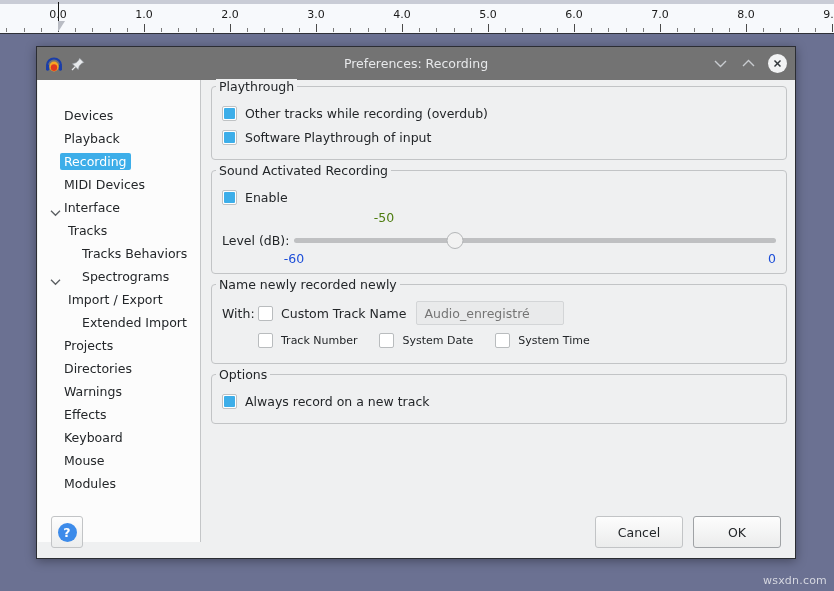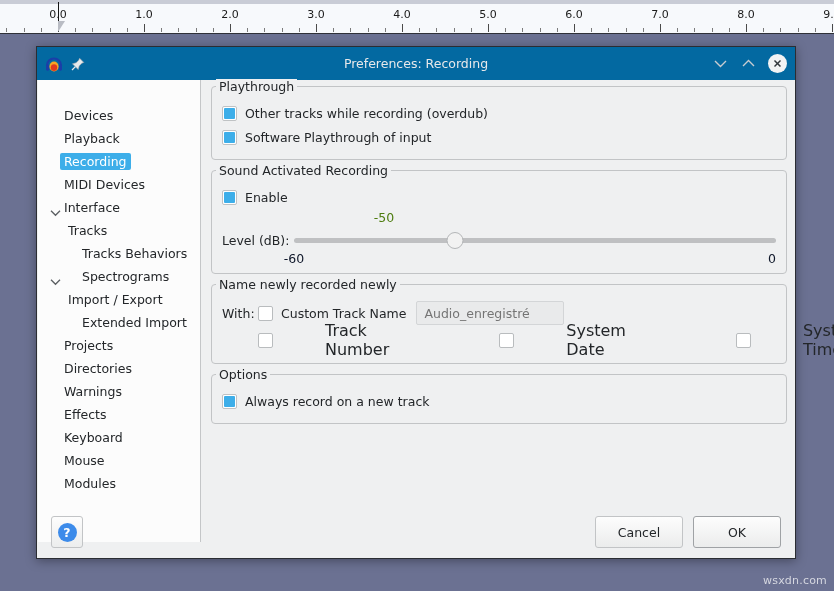--- a/index.html
+++ b/index.html
@@ -80,21 +80,21 @@
     left: 36px; top: 46px;
     width: 760px; height: 513px;
     background: #eff0f1;
     border: 1px solid #2b2d33;
     box-sizing: border-box;
     box-shadow: 0 2px 10px rgba(0,0,0,0.35);
   }
   .titlebar {
     position: relative;
     height: 33px;
-    background: #0369a1;
+    background: #737373;
     display: flex;
     align-items: center;
     padding: 0 8px;
     box-sizing: border-box;
   }
   .titlebar-left {
     display: flex;
     align-items: center;
     gap: 8px;
     width: 70px;
@@ -272,42 +272,41 @@
     background: #f2f2f2;
     border: 1px solid #b4b6b8;
     box-sizing: border-box;
     transform: translateX(-50%);
     cursor: pointer;
   }
   .slider-ends {
     position: relative;
     height: 18px;
     font-size: 12.5px;
-    color: #0f172a;
+    color: #1d4ed8;
   }
   .slider-min { position: absolute; left: 72px; top: 0; transform: translateX(-50%); }
   .slider-max { position: absolute; right: 0; top: 0; }
 
   
   .name-row {
     display: flex;
     align-items: center;
     height: 28px;
     font-size: 12.5px;
     color: #232629;
   }
   .with-label { width: 36px; flex: 0 0 36px; }
   .name-row2 {
     display: flex;
     align-items: center;
     height: 26px;
-    font-size: 16px;
+    font-size: 11px;
     color: #232629;
     padding-left: 36px;
-    gap: 44px;
   }
   .textfield {
     width: 148px;
     height: 24px;
     box-sizing: border-box;
     border: 1px solid #d3d5d7;
     border-radius: 2px;
     background: #e9eaeb;
     color: #a9acae;
     font-size: 12.5px;

